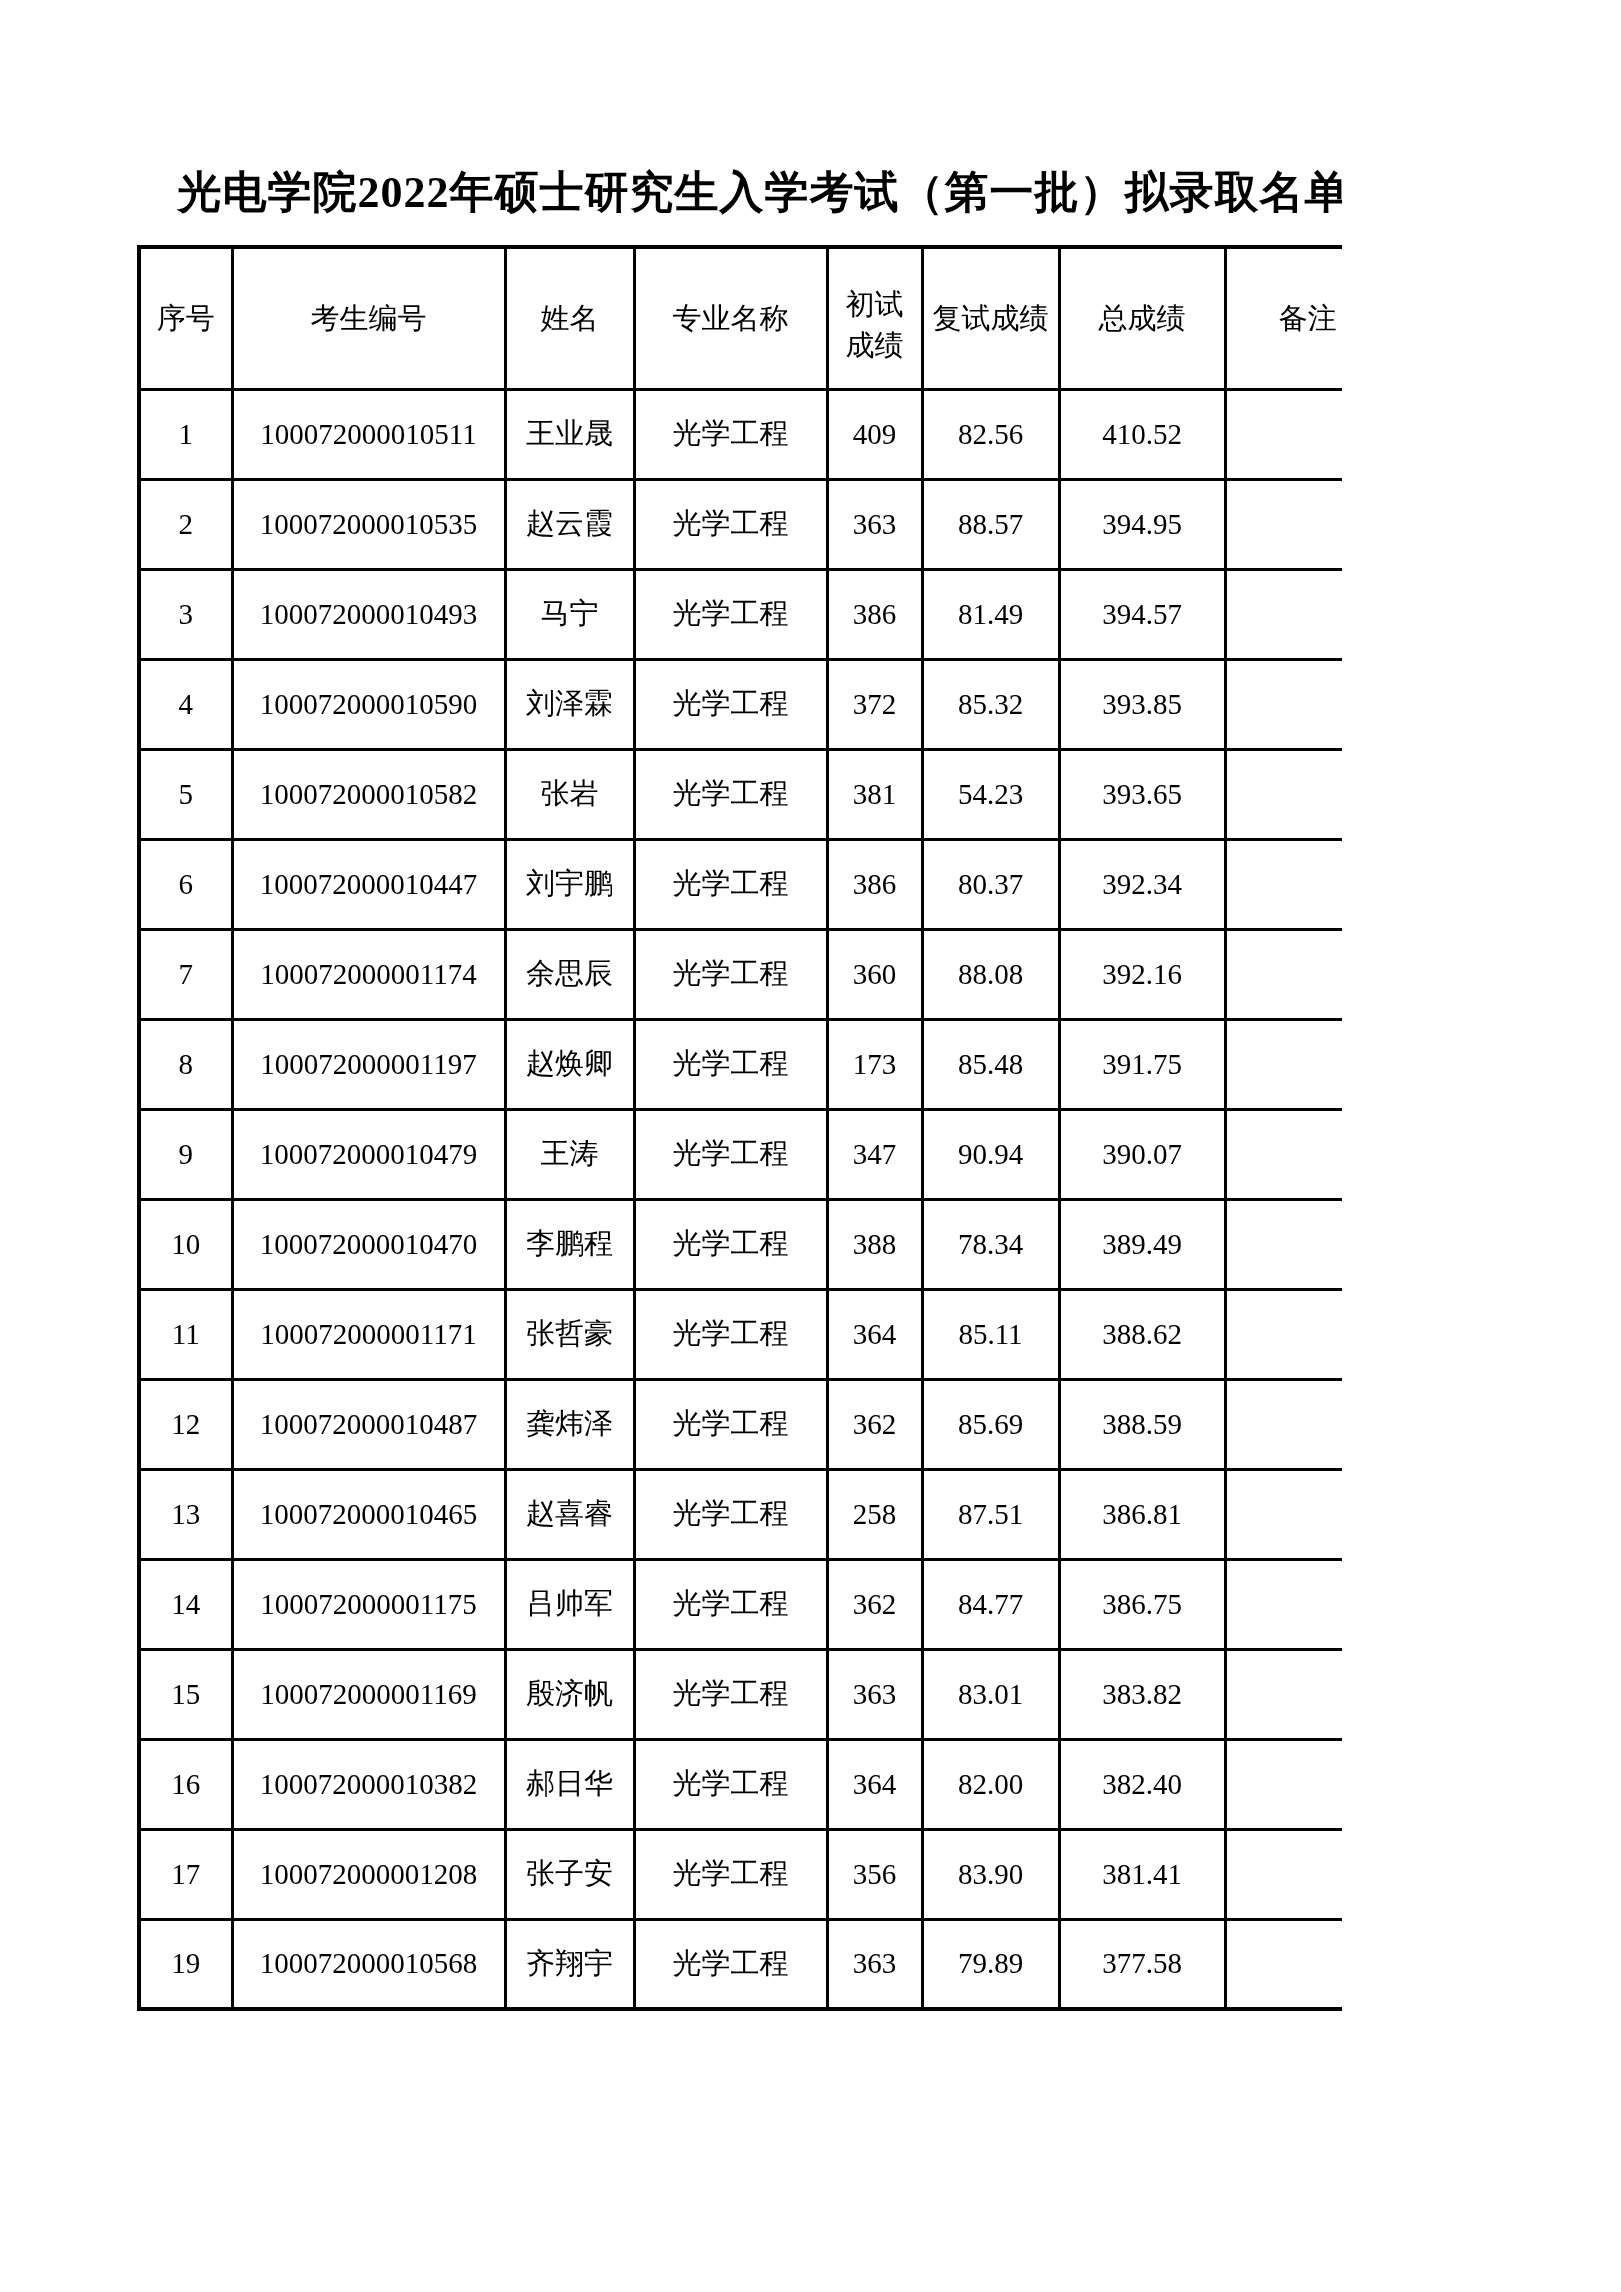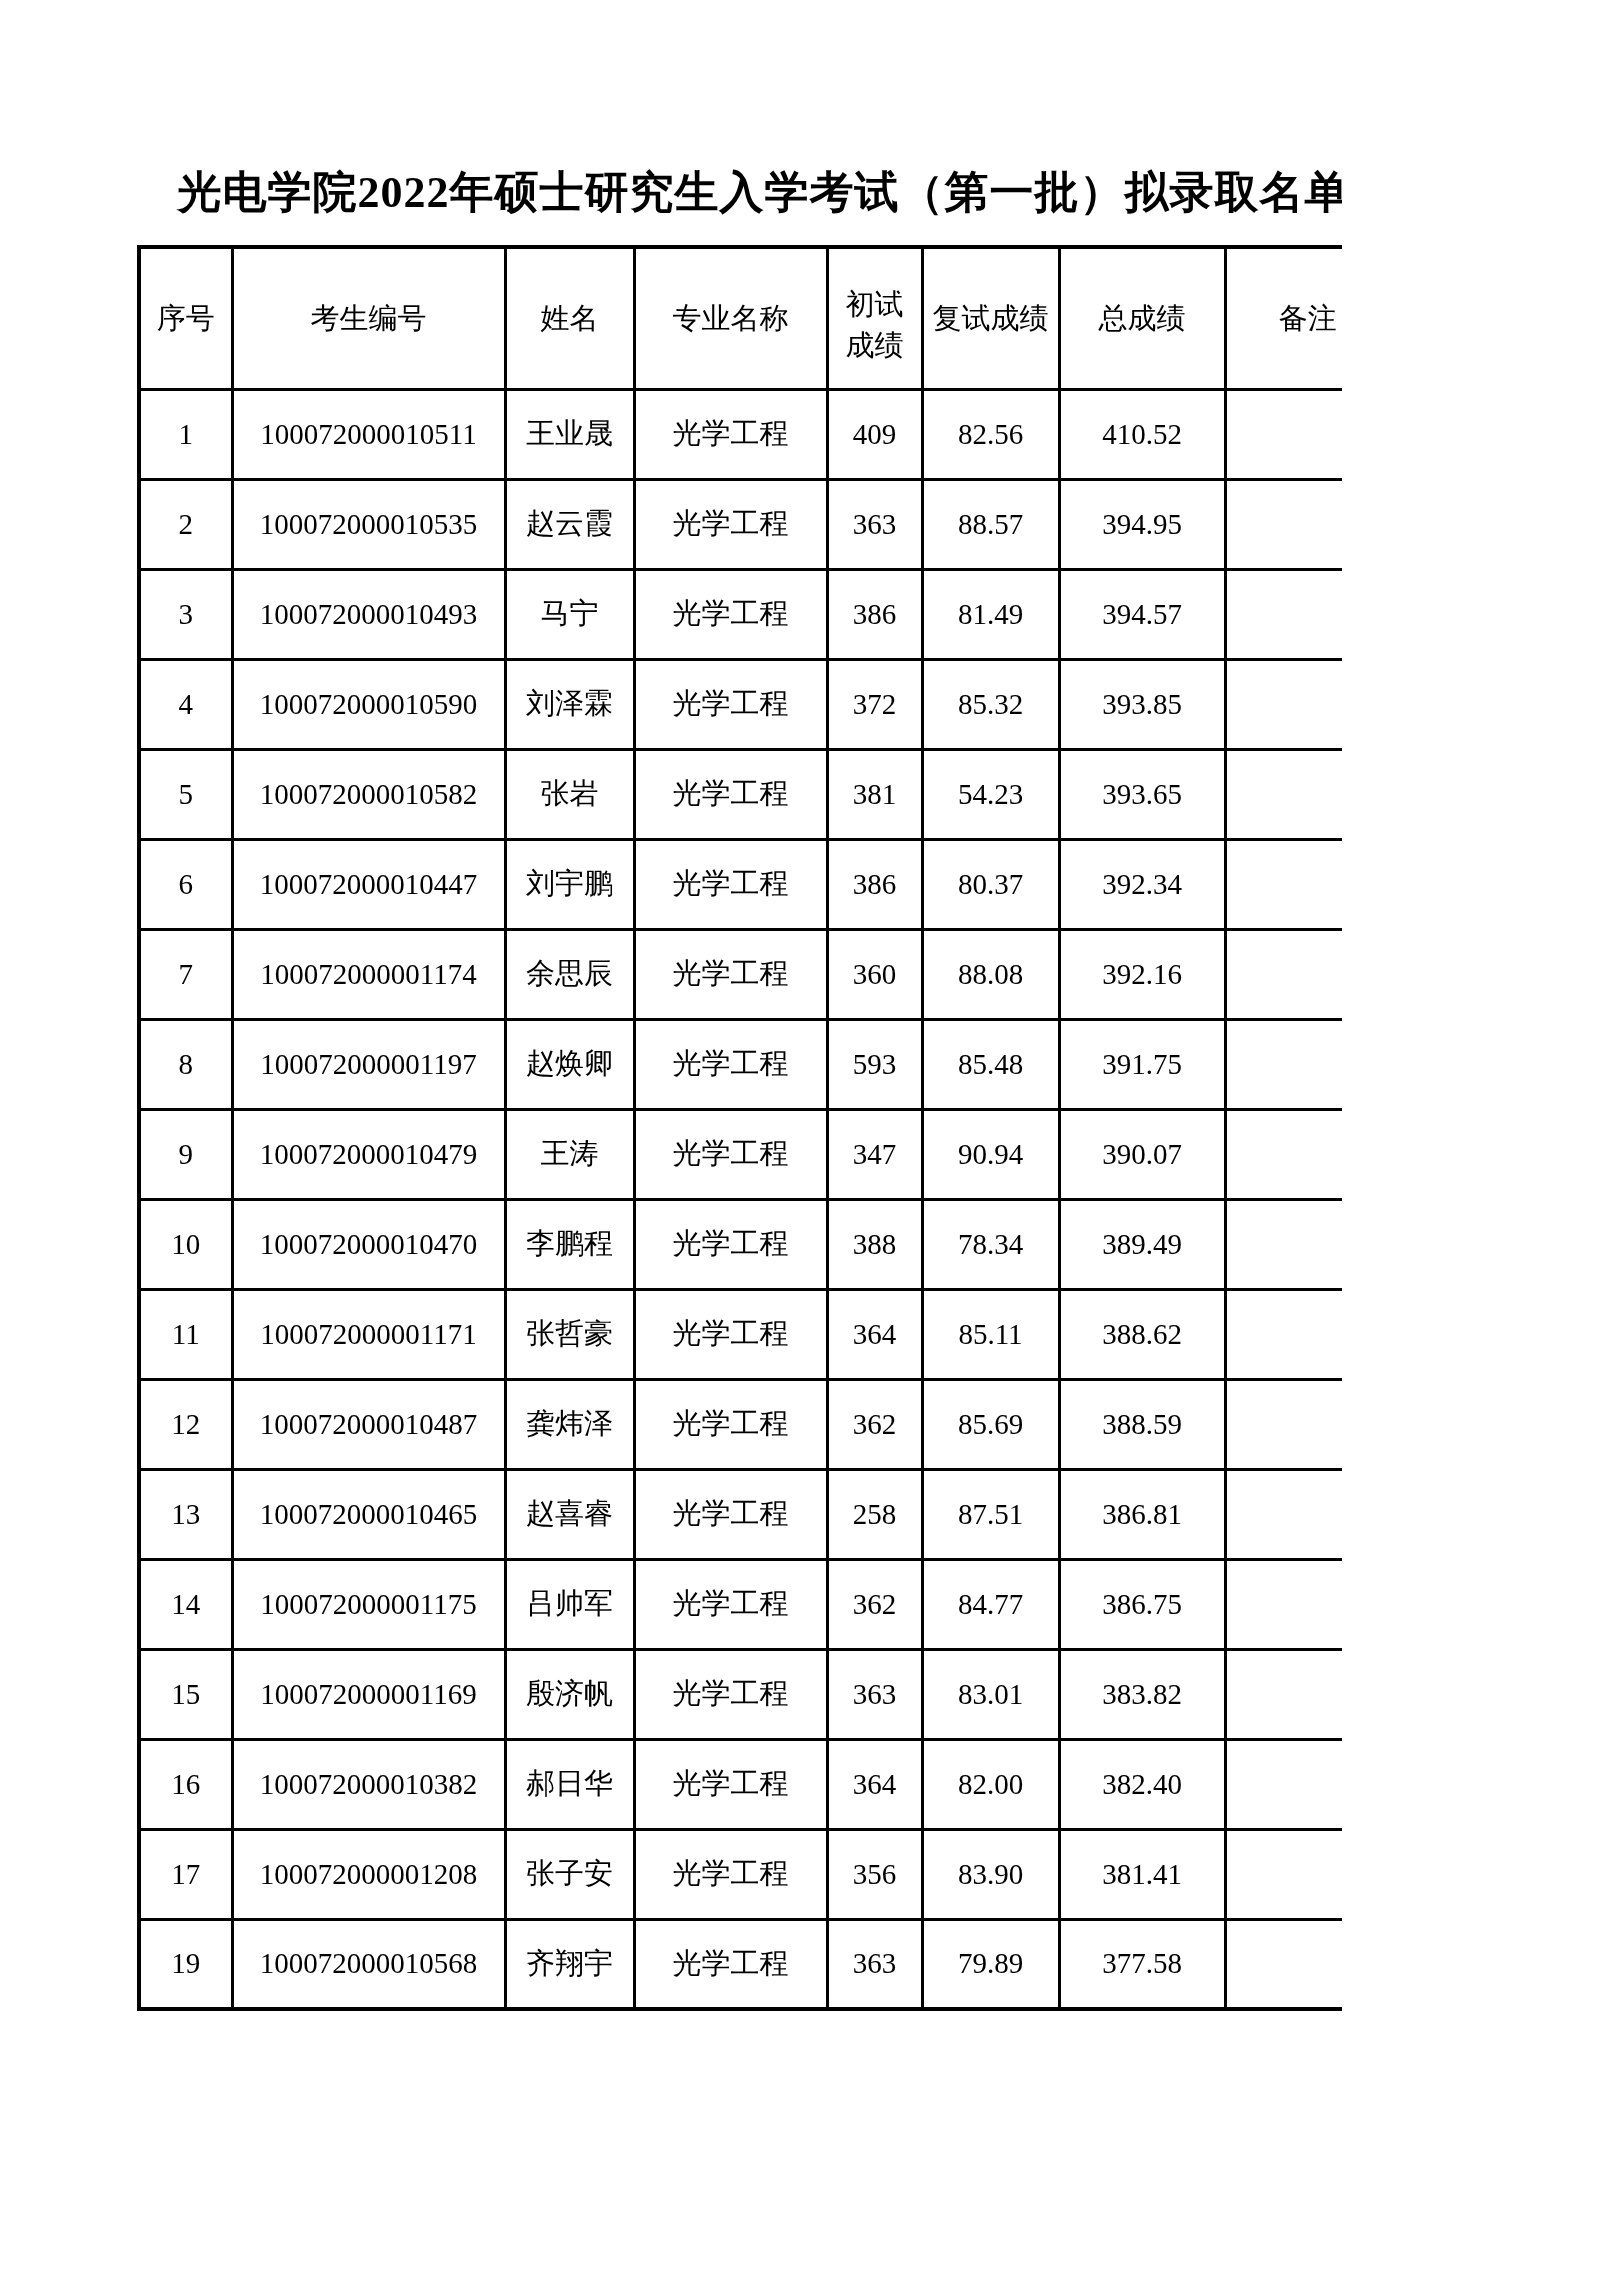--- a/index.html
+++ b/index.html
@@ -199,21 +199,21 @@
           <td>360</td>
           <td>88.08</td>
           <td>392.16</td>
           <td></td>
         </tr>
         <tr>
           <td>8</td>
           <td>100072000001197</td>
           <td>赵焕卿</td>
           <td>光学工程</td>
-          <td>593</td>
+          <td>173</td>
           <td>85.48</td>
           <td>391.75</td>
           <td></td>
         </tr>
         <tr>
           <td>9</td>
           <td>100072000010479</td>
           <td>王涛</td>
           <td>光学工程</td>
           <td>347</td>

